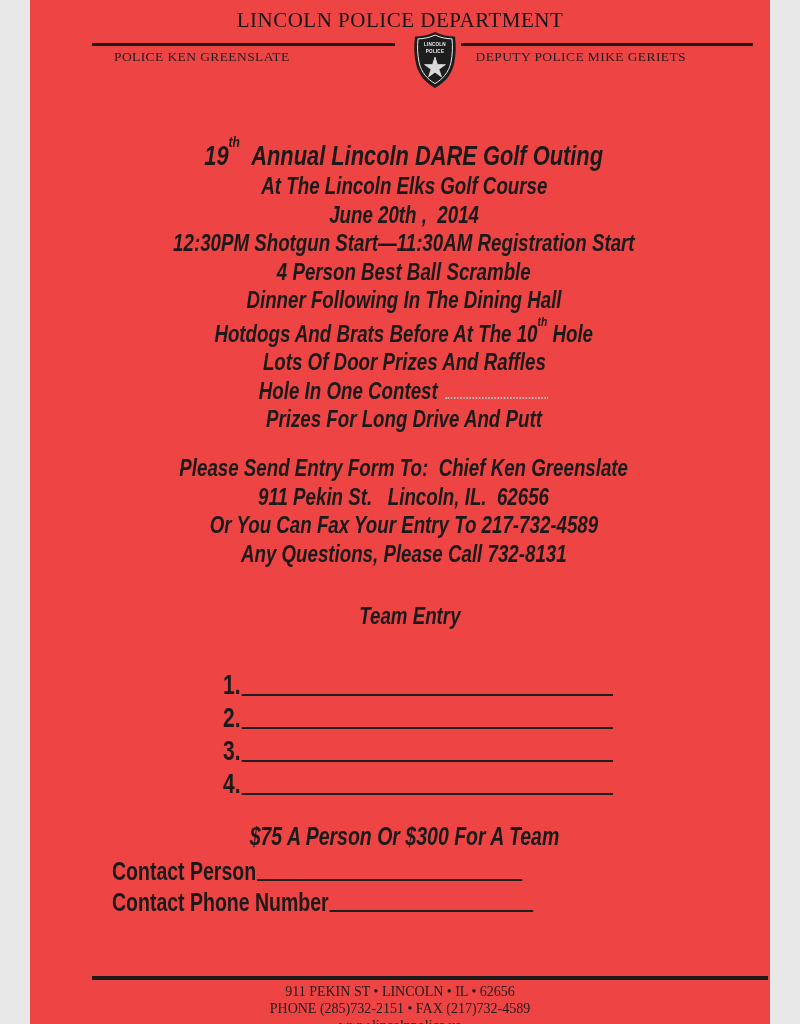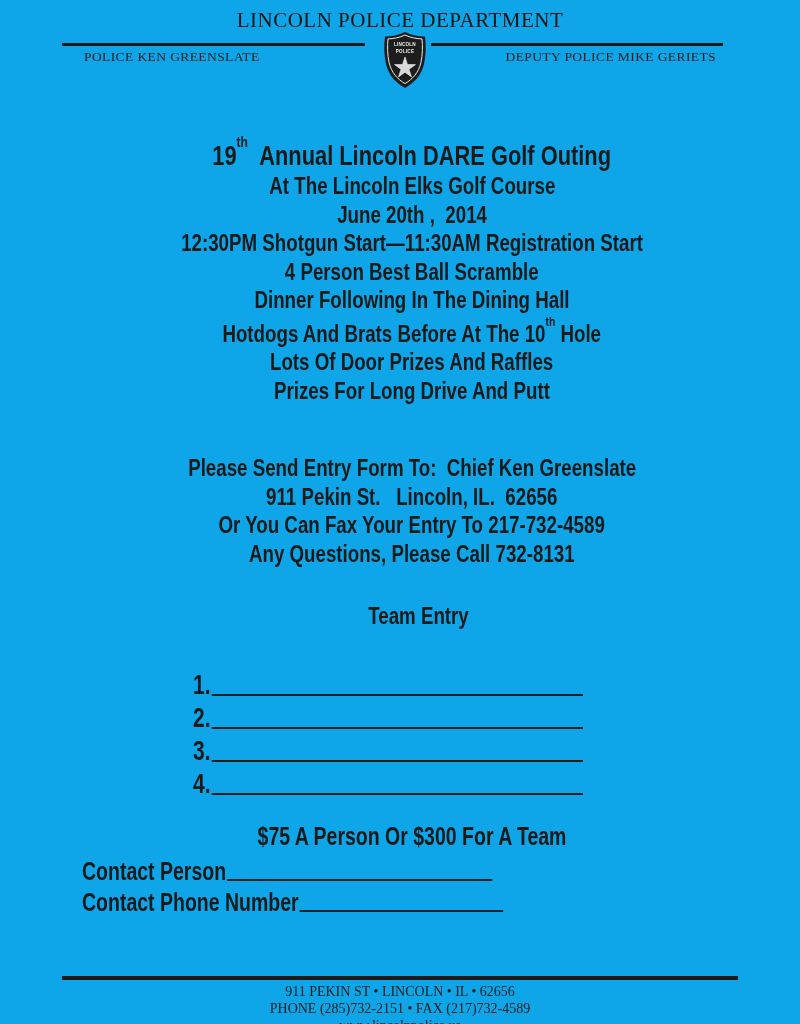--- a/index.html
+++ b/index.html
@@ -1,20 +1,20 @@
 <!DOCTYPE html>
 <html><head>
 <meta charset="utf-8">
 <style>
   html,body { margin:0; padding:0; background:#e8e8e8; }
   .page {
     position:relative;
-    width:800px; height:1024px;
+    width:740px; height:1024px;
     margin:0 auto;
-    background:#0ea5e9;
+    background:#ef4444;
     color:#1a1a1a;
     overflow:hidden;
     font-family:"Liberation Sans","DejaVu Sans",sans-serif;
   }
 
   
   .dept {
     position:absolute; top:8px; left:0; width:100%;
     text-align:center;
     font-family:"Liberation Serif","DejaVu Serif",serif;
@@ -36,21 +36,21 @@
   .squeeze {
     display:inline-block;
     transform:scaleX(0.78);
     transform-origin:50% 50%;
     white-space:pre;
   }
   .h-line  { font-size:24px; line-height:28.5px; font-weight:700; text-align:center; }
   .h-title { font-size:28px; line-height:33px; }
   sup.tiny { font-size:0.55em; position:relative; top:-0.55em; }
 
-  .block { position:absolute; left:12px; width:100%; }
+  .block { position:absolute; left:4px; width:100%;font-style:italic; }
   .headline-block     { top:133px; }
   .entry-instructions { top:454px; }
   .team-heading       { top:601px; }
   .team-heading .h-line { line-height:30px;margin-left:12px; }
   .price-block        { top:821px; }
   .price-block .h-line { line-height:30px; font-size:25px; }
 
   .scan-dots {
     display:inline-block; width:132px; height:4px;
     border-bottom:2px dotted #c4c4c4; margin-left:10px;
@@ -118,20 +118,23 @@
     </div>
     <div class="h-line"><span class="squeeze">At The Lincoln Elks Golf Course</span></div>
     <div class="h-line"><span class="squeeze">June 20th ,  2014</span></div>
     <div class="h-line"><span class="squeeze">12:30PM Shotgun Start—11:30AM Registration Start</span></div>
     <div class="h-line"><span class="squeeze">4 Person Best Ball Scramble</span></div>
     <div class="h-line"><span class="squeeze">Dinner Following In The Dining Hall</span></div>
     <div class="h-line">
       <span class="squeeze"><span>Hotdogs And Brats Before At The 10</span><sup class="tiny">th</sup><span> Hole</span></span>
     </div>
     <div class="h-line"><span class="squeeze">Lots Of Door Prizes And Raffles</span></div>
+    <div class="h-line">
+      <span class="squeeze"><span>Hole In One Contest</span><span class="scan-dots"></span></span>
+    </div>
     <div class="h-line"><span class="squeeze">Prizes For Long Drive And Putt</span></div>
   </div>
 
   <div class="block entry-instructions">
     <div class="h-line"><span class="squeeze">Please Send Entry Form To:  Chief Ken Greenslate</span></div>
     <div class="h-line"><span class="squeeze">911 Pekin St.   Lincoln, IL.  62656</span></div>
     <div class="h-line"><span class="squeeze">Or You Can Fax Your Entry To 217-732-4589</span></div>
     <div class="h-line"><span class="squeeze">Any Questions, Please Call 732-8131</span></div>
   </div>
 

